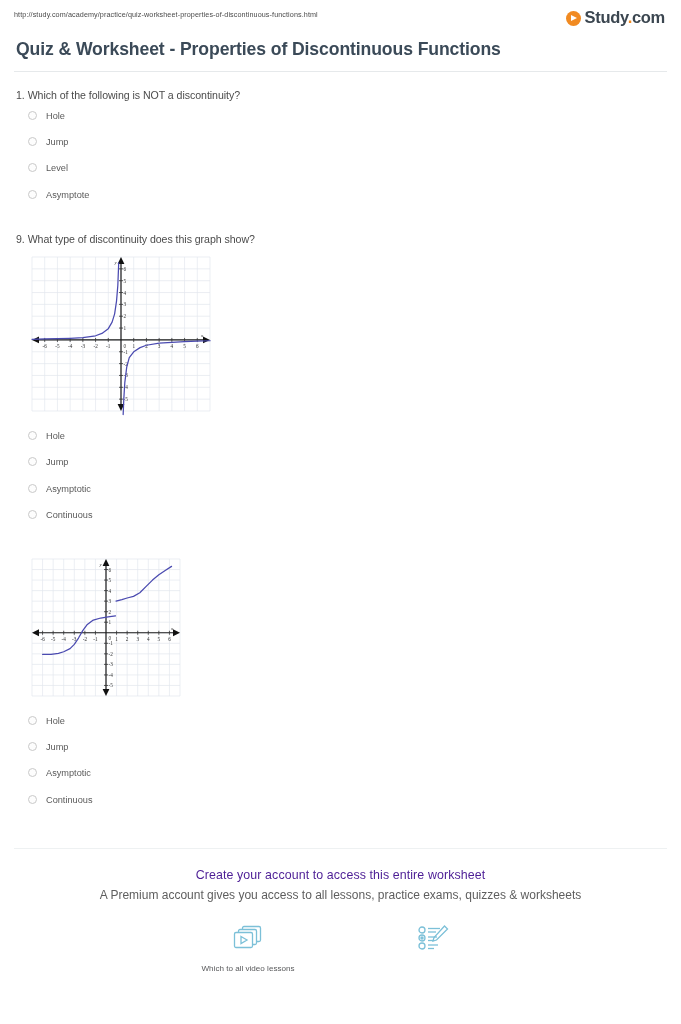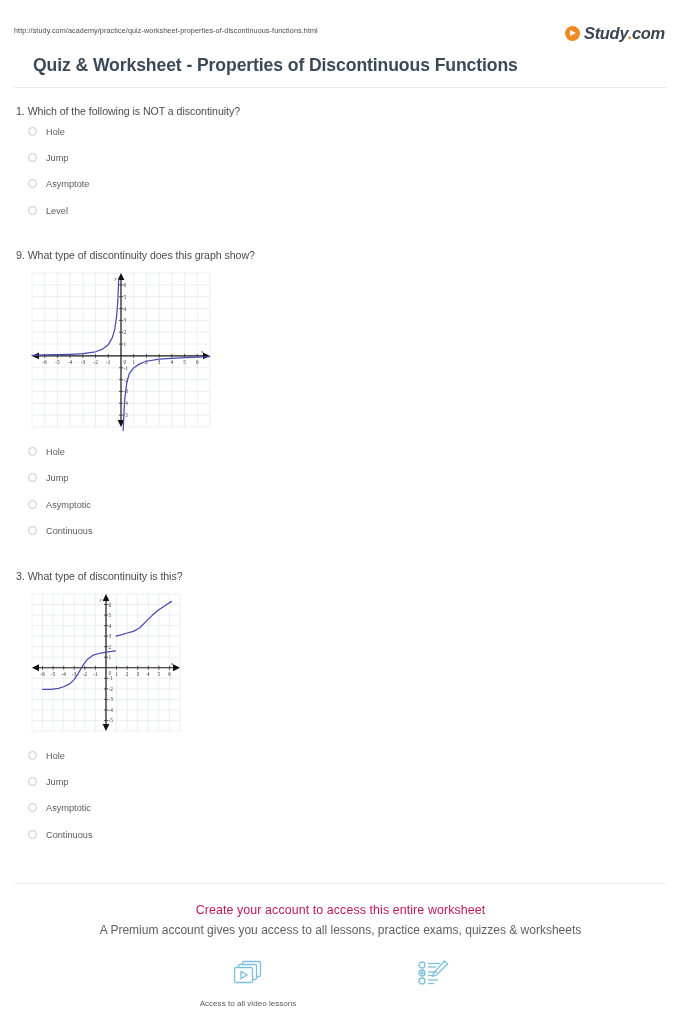--- a/index.html
+++ b/index.html
@@ -12,45 +12,44 @@
     height: 1024px;
     font-family: "Liberation Sans", sans-serif;
     color: #3d3d3d;
     overflow: hidden;
     position: relative;
   }
   .page {
     width: 681px;
     height: 755px;
     box-sizing: border-box;
-    padding: 16px 14px;
+    padding: 0 14px;
     position: relative;
   }
 
   
   .topbar {
     display: flex;
     align-items: flex-start;
     justify-content: space-between;
     padding-top: 9px;
   }
   .url {
     font-size: 7.2px;
     color: #4a4a4a;
     letter-spacing: 0.1px;
     line-height: 1.2;
     padding-top: 2px;
     white-space: nowrap;
   }
   .logo {
     display: flex;
-    align-items: center;
+    align-items: flex-end;
     gap: 4px;
     padding-right: 2px;
-    font-style: italic;
   }
   .logo-mark {
     width: 15px;
     height: 15px;
     border-radius: 50%;
     background: #f18a21;
     position: relative;
     flex: none;
   }
   .logo-mark::after {
@@ -70,21 +69,21 @@
     color: #3b4650;
     letter-spacing: -0.3px;
     line-height: 1;
   }
   .logo-text .dot { color: #f18a21; }
 
   h1.title {
     font-size: 17.6px;
     font-weight: 700;
     color: #3b4a58;
-    margin: 13px 0 0 19px;
+    margin: 13px 0 0 2px;
     letter-spacing: -0.1px;
   }
   .rule {
     height: 1px;
     background: #e6e9eb;
     margin-top: 11px;
   }
 
   
   .question {
@@ -124,21 +123,21 @@
     height: 1px;
     background: #eef1f2;
     margin-top: 27px;
   }
   .cta {
     text-align: center;
     padding-top: 19px;
   }
   .cta-head {
     font-size: 12.4px;
-    color: #be185d;
+    color: #4c1d95;
     letter-spacing: 0.1px;
   }
   .cta-sub {
     font-size: 12px;
     color: #5e5e5e;
     margin-top: 6px;
   }
   .features {
     display: flex;
     justify-content: center;
@@ -184,25 +183,25 @@
       <div class="choice">
         <span class="radio"></span>
         <span class="choice-label">Hole</span>
       </div>
       <div class="choice">
         <span class="radio"></span>
         <span class="choice-label">Jump</span>
       </div>
       <div class="choice">
         <span class="radio"></span>
+        <span class="choice-label">Level</span>
+      </div>
+      <div class="choice">
+        <span class="radio"></span>
         <span class="choice-label">Asymptote</span>
-      </div>
-      <div class="choice">
-        <span class="radio"></span>
-        <span class="choice-label">Level</span>
       </div>
     </div>
   </div>
 
   <div class="question">
     <div class="q-text">9. What type of discontinuity does this graph show?</div>
     <div class="graph-wrap">
       <svg id="graph2" width="190" height="165" viewBox="0 0 190 165">
           <line x1="6" y1="5" x2="6" y2="159" stroke="#e3e6ee" stroke-width="0.7"></line>
           <line x1="18.714285714285715" y1="5" x2="18.714285714285715" y2="159" stroke="#e3e6ee" stroke-width="0.7"></line>
@@ -306,21 +305,20 @@
         <span class="choice-label">Asymptotic</span>
       </div>
       <div class="choice">
         <span class="radio"></span>
         <span class="choice-label">Continuous</span>
       </div>
     </div>
   </div>
 
   <div class="question">
-    <div class="q-text">3. What type of discontinuity is this?</div>
     <div class="graph-wrap">
       <svg id="graph3" width="160" height="148" viewBox="0 0 160 148">
           <line x1="6" y1="5" x2="6" y2="142" stroke="#e3e6ee" stroke-width="0.7"></line>
           <line x1="16.57142857142857" y1="5" x2="16.57142857142857" y2="142" stroke="#e3e6ee" stroke-width="0.7"></line>
           <line x1="27.142857142857142" y1="5" x2="27.142857142857142" y2="142" stroke="#e3e6ee" stroke-width="0.7"></line>
           <line x1="37.71428571428571" y1="5" x2="37.71428571428571" y2="142" stroke="#e3e6ee" stroke-width="0.7"></line>
           <line x1="48.285714285714285" y1="5" x2="48.285714285714285" y2="142" stroke="#e3e6ee" stroke-width="0.7"></line>
           <line x1="58.85714285714286" y1="5" x2="58.85714285714286" y2="142" stroke="#e3e6ee" stroke-width="0.7"></line>
           <line x1="69.42857142857142" y1="5" x2="69.42857142857142" y2="142" stroke="#e3e6ee" stroke-width="0.7"></line>
           <line x1="80" y1="5" x2="80" y2="142" stroke="#e3e6ee" stroke-width="0.7"></line>
@@ -433,21 +431,21 @@
     <div class="features">
       <div class="feature">
         <div class="feature-icon">
           <svg width="36" height="32" viewBox="0 0 36 32" fill="none" stroke="#7cc0d8" stroke-width="1.3">
             <rect x="12.5" y="3.5" width="18" height="15" rx="1.5"></rect>
             <rect x="8.5" y="6.5" width="18" height="15" rx="1.5" fill="#ffffff"></rect>
             <rect x="4.5" y="9.5" width="18" height="15" rx="1.5" fill="#ffffff"></rect>
             <path d="M11 13.5 L17 17 L11 20.5 Z" fill="none"></path>
           </svg>
         </div>
-        <div class="feature-label">Access to all
+        <div class="feature-label">Which to all
 video lessons</div>
       </div>
 
       <div class="feature">
         <div class="feature-icon">
           <svg width="36" height="32" viewBox="0 0 36 32" fill="none" stroke="#7cc0d8" stroke-width="1.3">
             <circle cx="7" cy="7" r="3"></circle>
             <circle cx="7" cy="15" r="3"></circle>
             <circle cx="7" cy="15" r="1.1" fill="#7cc0d8"></circle>
             <circle cx="7" cy="23" r="3"></circle>

